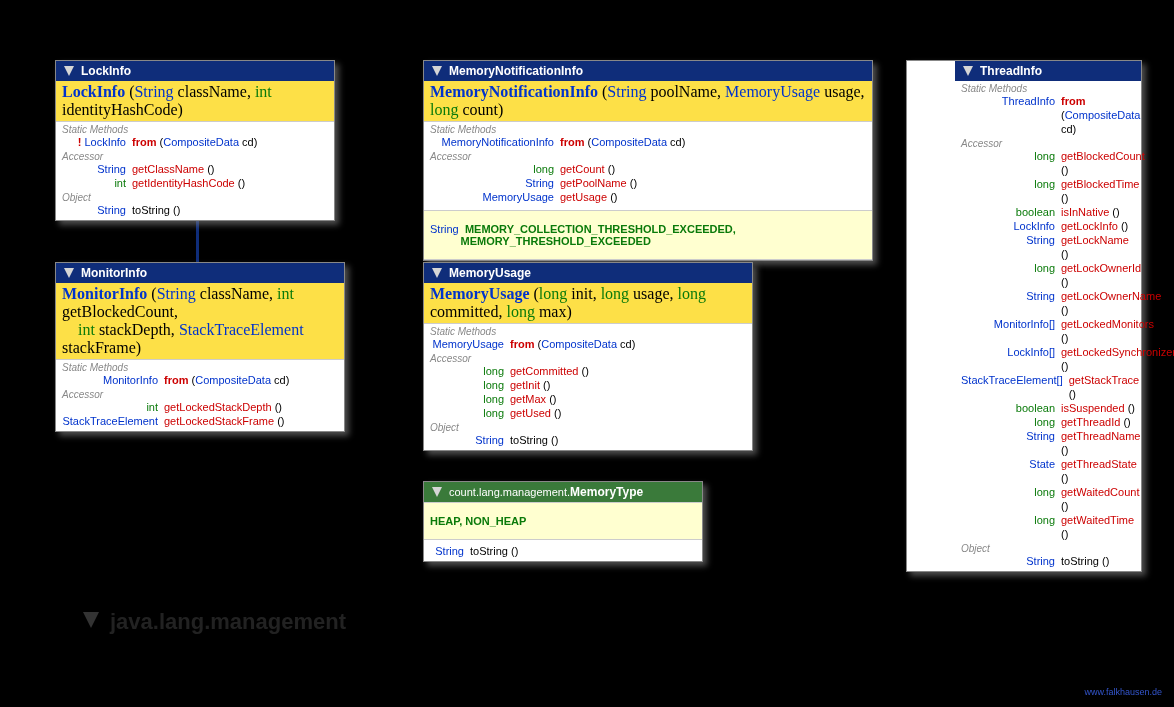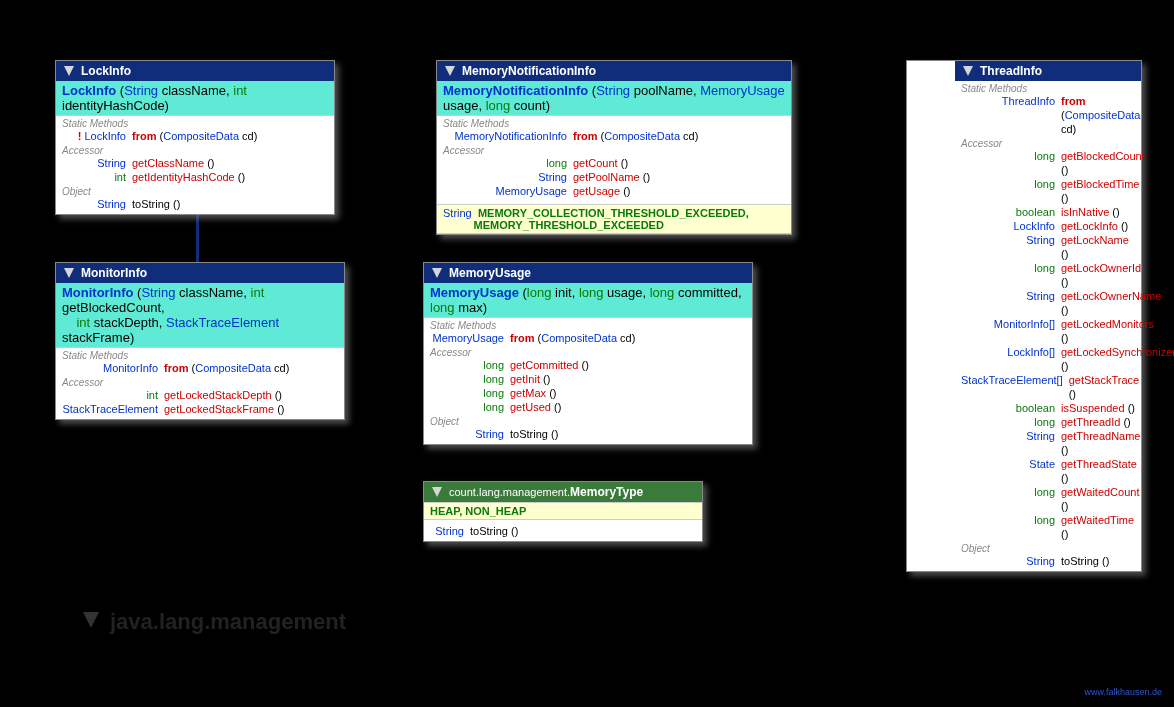--- a/index.html
+++ b/index.html
@@ -30,24 +30,25 @@
     font-size: 12px;
   }
   .class-header.green { background: #3a7a3a; }
   .class-icon {
     display: inline-flex;
     width: 14px; height: 14px;
   }
   .class-icon svg { width: 14px; height: 14px; }
   .pkg-prefix { font-weight: normal; font-size: 11px; }
   .constructor-row {
-    background: #5eead4;
+    background: #fde047;
     padding: 2px 6px;
     border-bottom: 1px solid #ccc;
-    font-size: 13px;
+    font-size: 16px;
+    font-family: Liberation Serif, serif;
   }
   .section-label {
     color: #888;
     font-style: italic;
     padding: 2px 6px 0 6px;
     font-size: 10px;
   }
   .member-row {
     display: flex;
     padding: 0 6px;
@@ -56,21 +57,21 @@
   }
   .ret-col {
     text-align: right;
     padding-right: 6px;
     flex: 0 0 auto;
     min-width: 70px;
   }
   .name-col { flex: 1; }
   .constants-row {
     background: #ffffd0;
-    padding: 2px 6px;
+    padding: 12px 6px;
     font-size: 11px;
     color: #0a7a0a;
     font-weight: bold;
     border-top: 1px solid #ccc;
     border-bottom: 1px solid #ccc;
   }
   .t-green { color: #0a7a0a; }
   .t-blue  { color: #0033cc; }
   .t-red   { color: #cc0000; }
   .t-black { color: #000; }
@@ -158,21 +159,21 @@
   <div class="member-row">
     <div class="ret-col" style="min-width:102px;"><span class="t-green">int</span></div>
     <div class="name-col"><span class="t-red">getLockedStackDepth</span> <span class="t-black">()</span></div>
   </div>
   <div class="member-row" style="padding-bottom:3px;">
     <div class="ret-col" style="min-width:102px;"><span class="t-blue">StackTraceElement</span></div>
     <div class="name-col"><span class="t-red">getLockedStackFrame</span> <span class="t-black">()</span></div>
   </div>
 </div>
 
-<div class="class-box" style="left:423px; top:60px; width:356px;margin-left:13px;">
+<div class="class-box" style="left:423px; top:60px; width:450px;">
   <div class="class-header">
     <span class="class-icon">
         <svg viewBox="0 0 14 14">
           <path d="M2 2 L12 2 L7 12 Z" fill="#d6d6d6"></path>
         </svg>
       </span>
     <span>MemoryNotificationInfo</span>
   </div>
   <div class="constructor-row">
     <span class="t-blue bold">MemoryNotificationInfo</span>

